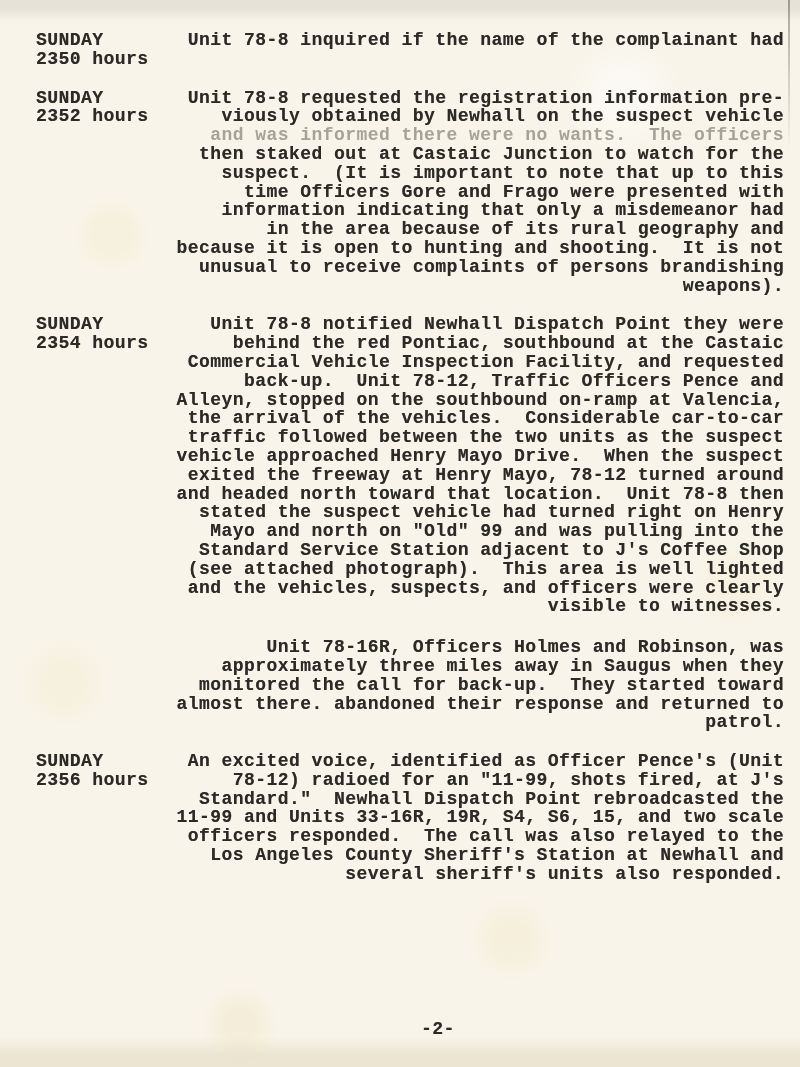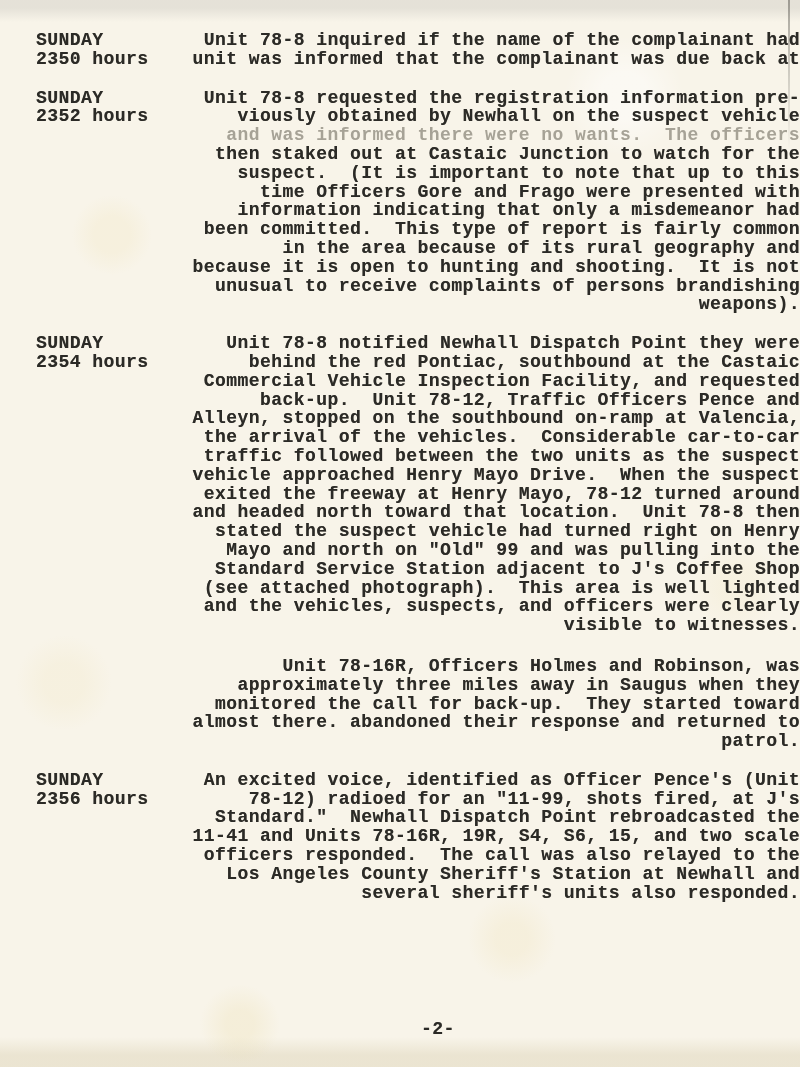--- a/index.html
+++ b/index.html
@@ -21,21 +21,21 @@
       radial-gradient(circle at 92% 55%, rgba(238,226,180,0.16) 0 18px, transparent 46px),
       linear-gradient(to bottom, rgba(180,178,172,0.28) 0 8px, rgba(180,178,172,0) 22px),
       linear-gradient(to top, rgba(168,148,88,0.16) 0 12px, rgba(168,148,88,0) 30px),
       var(--paper);
     font-family:"Liberation Mono","DejaVu Sans Mono",monospace;
     font-weight:700;
     color:var(--ink);
   }
   .page{
     position:absolute; inset:0;
-    padding:31px 0 0 36px;
+    padding:31px 16px 0 36px;
     box-sizing:border-box;
   }
   .entry{display:flex;margin-bottom:20px;}
   .time-col{flex:0 0 132px;width:132px;}
   .body-col{flex:1 1 auto;text-align:right;}
   .tline{
     font-size:18px;
     line-height:18.8px;
     letter-spacing:0.45px;
     white-space:pre;
@@ -69,39 +69,37 @@
 <main class="page">
   <div>
       <section class="entry">
         <div class="time-col">
           <div class="tline">SUNDAY</div>
           <div class="tline">2350 hours</div>
         </div>
         <div class="body-col">
           <div class="para">
             <div class="tline">Unit 78-8 inquired if the name of the complainant had</div>
-            <div class="tline">unit was informed that the complainant was due back at</div>
           </div>
         </div>
       </section>
       <section class="entry">
         <div class="time-col">
           <div class="tline">SUNDAY</div>
           <div class="tline">2352 hours</div>
         </div>
         <div class="body-col">
           <div class="para">
             <div class="tline">Unit 78-8 requested the registration information pre-</div>
             <div class="tline">viously obtained by Newhall on the suspect vehicle</div>
             <div class="tline faded">and was informed there were no wants.  The officers</div>
             <div class="tline">then staked out at Castaic Junction to watch for the</div>
             <div class="tline">suspect.  (It is important to note that up to this</div>
             <div class="tline">time Officers Gore and Frago were presented with</div>
             <div class="tline">information indicating that only a misdemeanor had</div>
-            <div class="tline">been committed.  This type of report is fairly common</div>
             <div class="tline">in the area because of its rural geography and</div>
             <div class="tline">because it is open to hunting and shooting.  It is not</div>
             <div class="tline">unusual to receive complaints of persons brandishing</div>
             <div class="tline">weapons).</div>
           </div>
         </div>
       </section>
       <section class="entry">
         <div class="time-col">
           <div class="tline">SUNDAY</div>
@@ -138,21 +136,21 @@
       <section class="entry">
         <div class="time-col">
           <div class="tline">SUNDAY</div>
           <div class="tline">2356 hours</div>
         </div>
         <div class="body-col">
           <div class="para">
             <div class="tline">An excited voice, identified as Officer Pence's (Unit</div>
             <div class="tline">78-12) radioed for an "11-99, shots fired, at J's</div>
             <div class="tline">Standard."  Newhall Dispatch Point rebroadcasted the</div>
-            <div class="tline">11-41 and Units 78-16R, 19R, S4, S6, 15, and two scale</div>
+            <div class="tline">11-99 and Units 33-16R, 19R, S4, S6, 15, and two scale</div>
             <div class="tline">officers responded.  The call was also relayed to the</div>
             <div class="tline">Los Angeles County Sheriff's Station at Newhall and</div>
             <div class="tline">several sheriff's units also responded.</div>
           </div>
         </div>
       </section>
     </div>
   <div class="footer">-2-</div>
   <div class="scan-edge-right"></div>
 </main>

